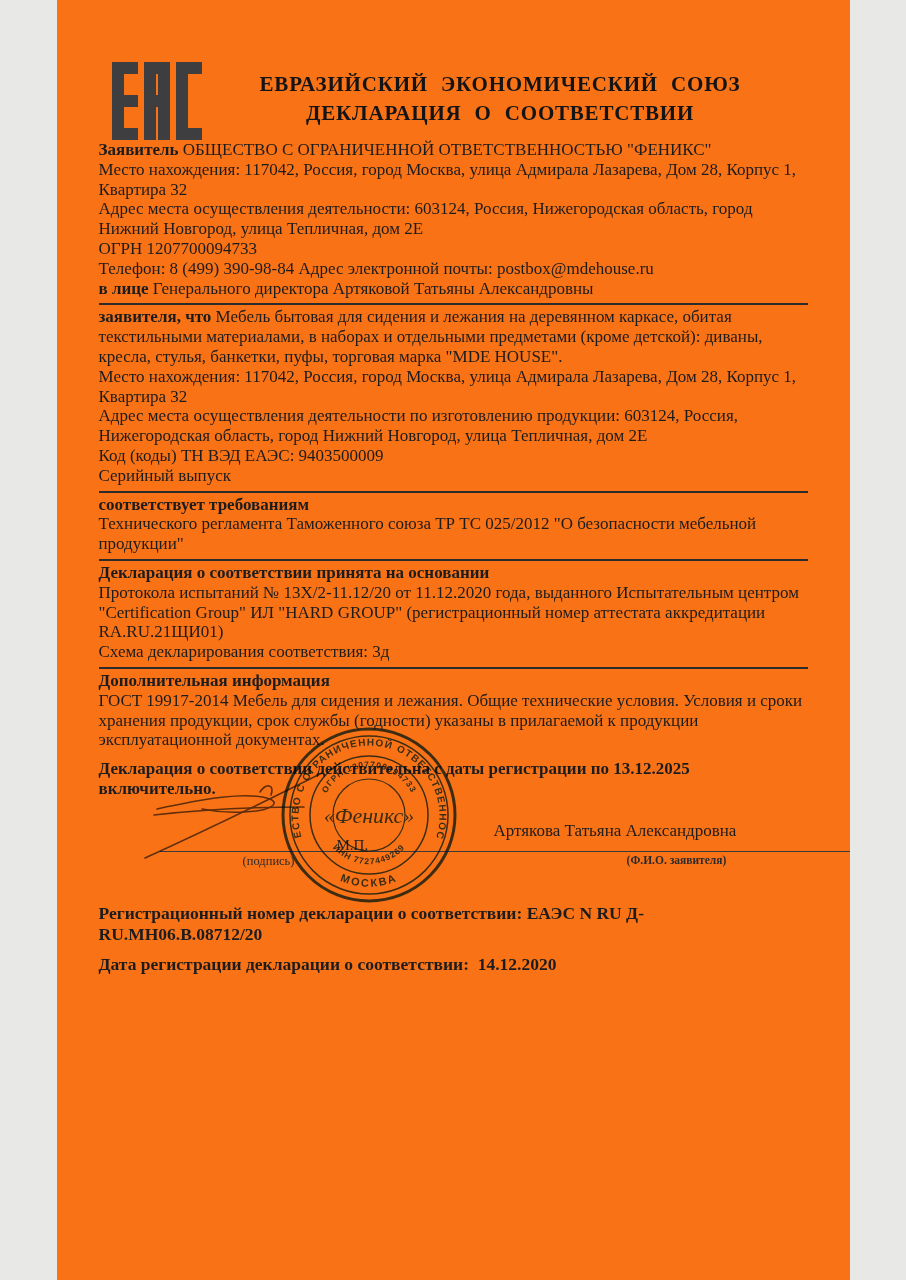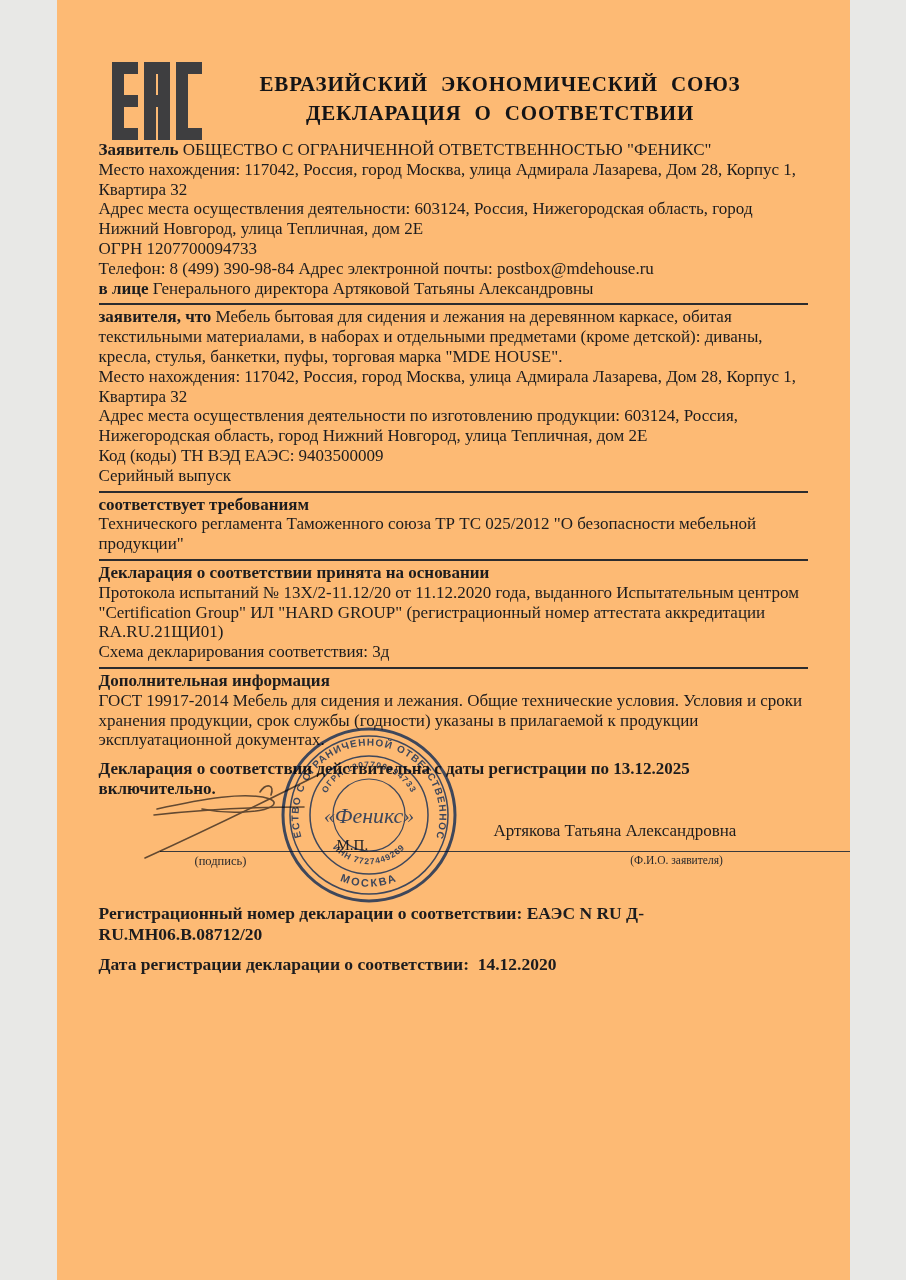--- a/index.html
+++ b/index.html
@@ -1,39 +1,39 @@
 <!DOCTYPE html>
 <html><head>
 <meta charset="utf-8">
 <style>
   html,body{margin:0;padding:0;background:#e8e8e6;}
   .page{
     position:relative;
     width:793px;height:1280px;
     margin:0 auto;
-    background:#fdba74;
+    background:#f97316;
     font-family:"Liberation Serif","DejaVu Serif",serif;
     color:#1c1c1e;
     overflow:hidden;
   }
   
   .eac-logo{position:absolute;left:55px;top:62px;width:90px;height:78px;}
   .titles{position:absolute;left:150px;right:56px;top:70px;text-align:center;
     font-weight:bold;font-size:21px;line-height:29px;letter-spacing:0.8px;word-spacing:7px;color:#141416;}
   .main{position:absolute;left:0;top:140px;width:100%;padding:0 42px;box-sizing:border-box;}
   .p{margin:0;font-size:17px;line-height:19.8px;text-align:left;}
   .p b{font-weight:bold;}
   .rule{border:none;border-top:2px solid #2c2c2e;margin:5px 0 2px 0;height:0;}
   .validity{margin-top:9px;font-weight:bold;}
   
   .sigarea{position:relative;height:86px;margin-top:4px;}
   .sig-name{position:absolute;left:395px;top:18px;width:360px;text-align:left;font-size:17px;}
   .sig-line{position:absolute;left:61px;top:48px;width:759px;border-top:1.6px solid #3a3a3c;}
-  .cap-sign{position:absolute;left:96px;top:51px;width:100px;text-align:left;font-size:12.5px;color:#2a2a2c;}
-  .cap-fio{position:absolute;left:448px;top:51px;width:260px;text-align:center;font-size:11.5px;color:#2a2a2c;}
+  .cap-sign{position:absolute;left:96px;top:51px;width:100px;text-align:right;font-size:12.5px;color:#2a2a2c;}
+  .cap-fio{position:absolute;left:448px;top:51px;width:260px;text-align:center;font-size:11.5px;color:#2a2a2c;font-weight:bold;}
   .mp{position:absolute;left:238px;top:34px;font-size:15px;color:#232325;text-decoration:underline;}
   .footer-p{margin:0;font-size:17.5px;font-weight:bold;}
   .footer-p.first{margin-top:14px;}
   .footer-p.second{margin-top:9px;}
   
   .stamp{position:absolute;left:217px;top:720px;width:190px;height:190px;mix-blend-mode:multiply;opacity:0.93;}
   .stamp text{fill:#2f55c4;}
   .stamp circle{stroke:#2f55c4;fill:none;}
   .autograph{position:absolute;left:75px;top:765px;width:210px;height:100px;mix-blend-mode:multiply;}
 </style>

